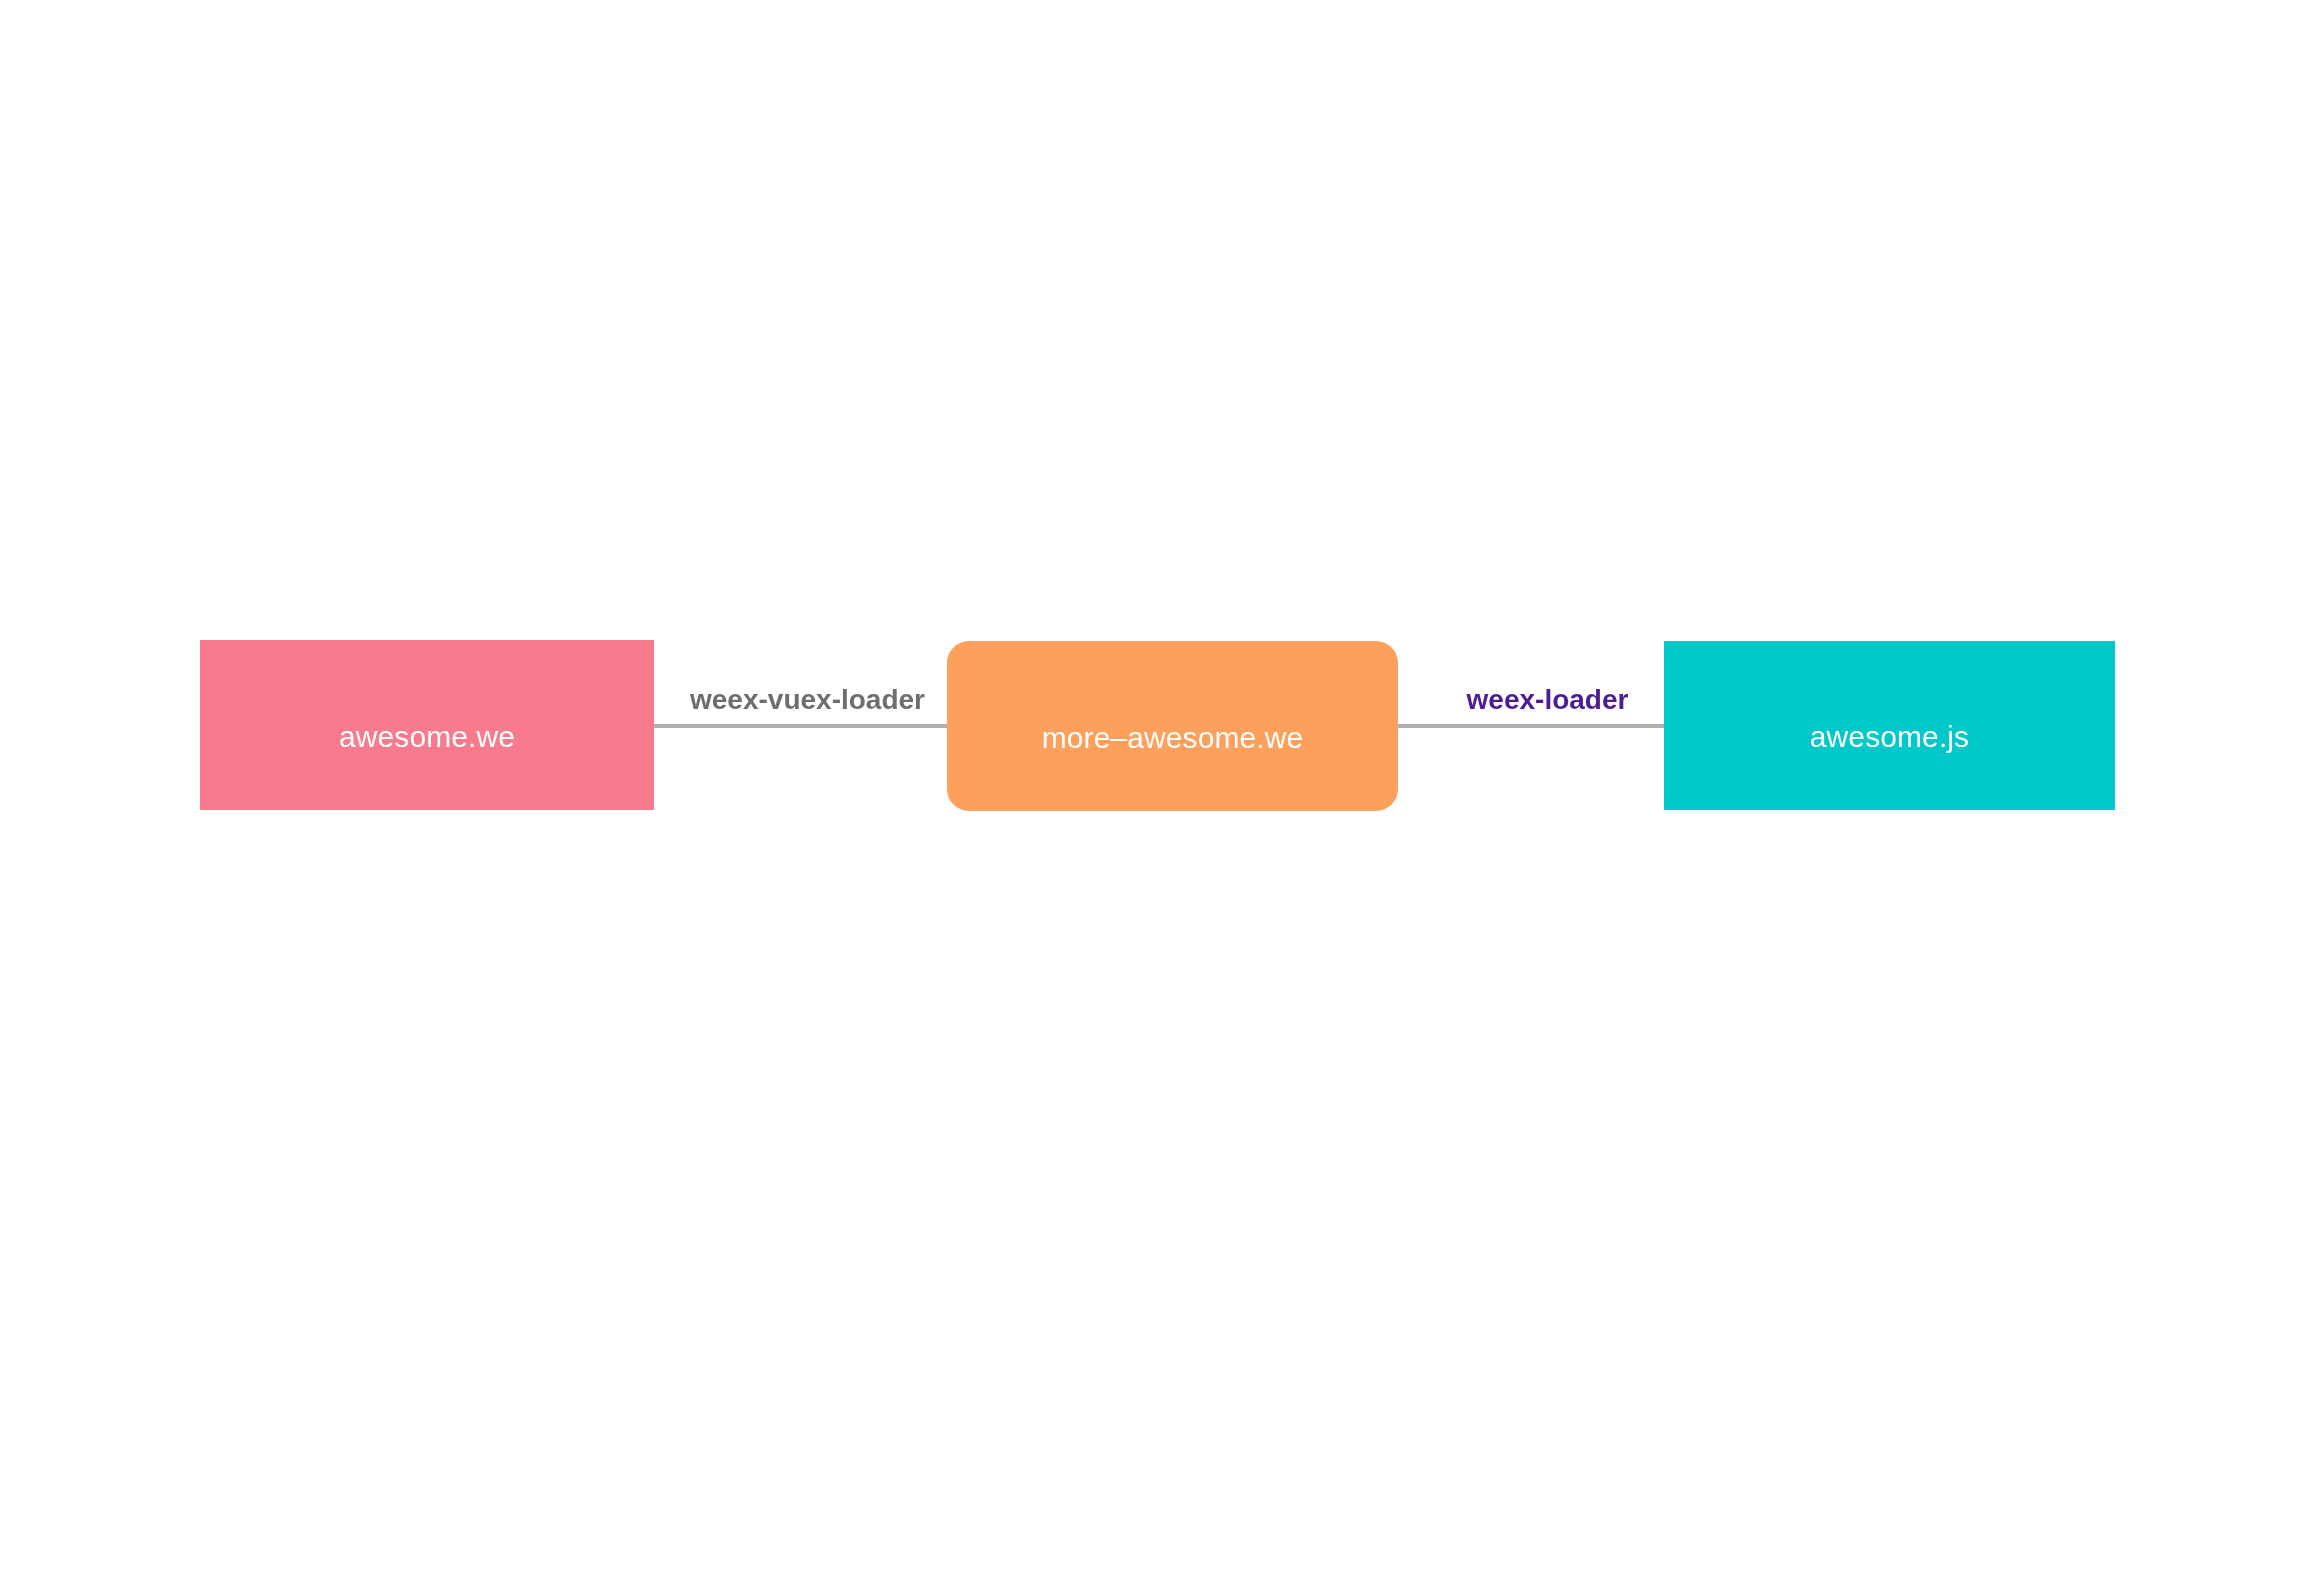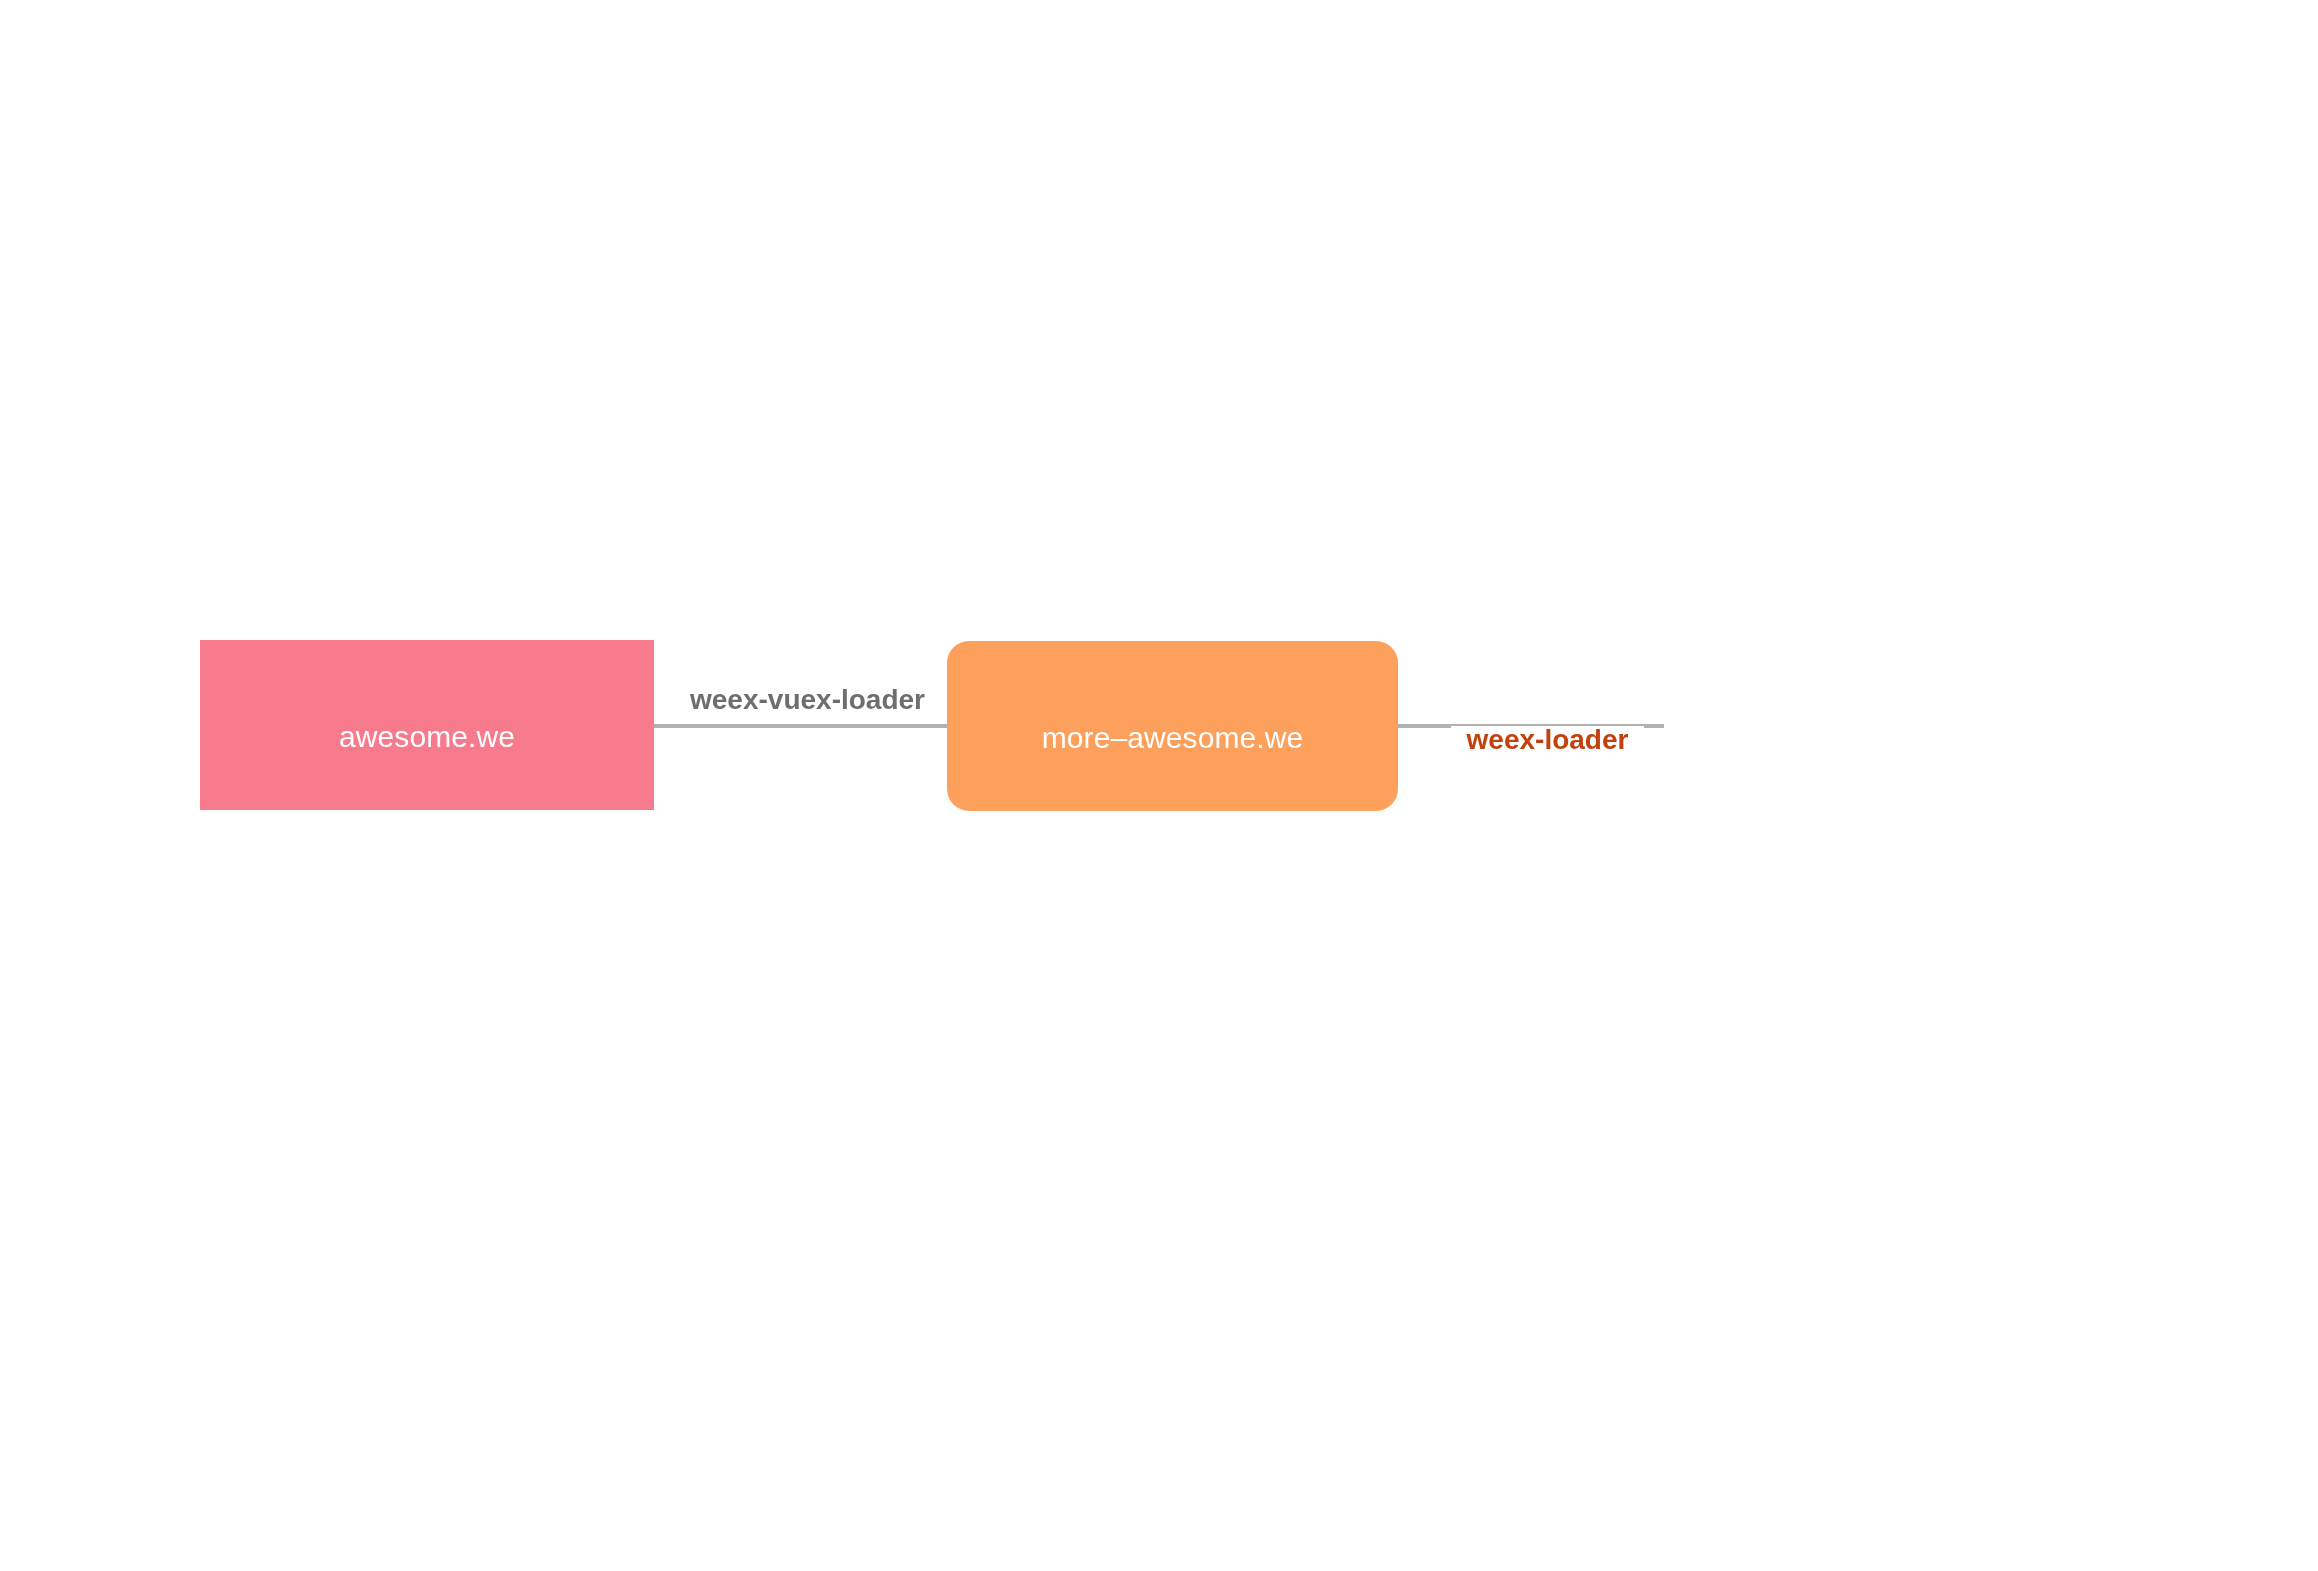--- a/index.html
+++ b/index.html
@@ -106,26 +106,29 @@
 </head>
 <body>
 
 <div id="canvas" style="background: rgb(255, 255, 255);">
   <div class="graph">
 
     <div class="edge-line" id="edge-line-1" style="background: rgb(177, 177, 177);"></div>
     <div class="edge-label" id="edge-label-1" style="color: rgb(110, 110, 110);">weex-vuex-loader</div>
 
     <div class="edge-line" id="edge-line-2" style="background: rgb(177, 177, 177);"></div>
-    <div class="edge-label" id="edge-label-2" style="color: #c2410c; margin-top: 40px;">weex-loader</div>
+    <div class="edge-label" id="edge-label-2" style="color: #4c1d95;">weex-loader</div>
 
     <div class="node" id="node-awesome-we" style="background:#f87a8d">
       <span class="node-label" style="color: rgb(255, 255, 255);">awesome.we</span>
     </div>
 
     <div class="node" id="node-more-awesome-we" style="background:#fda05c">
       <span class="node-label" style="color: rgb(255, 255, 255);">more–awesome.we</span>
     </div>
 
+    <div class="node" id="node-awesome-js" style="background:#02c9c9">
+      <span class="node-label" style="color: rgb(255, 255, 255);">awesome.js</span>
+    </div>
 
   </div>
 </div>
 
 
 </body></html>

